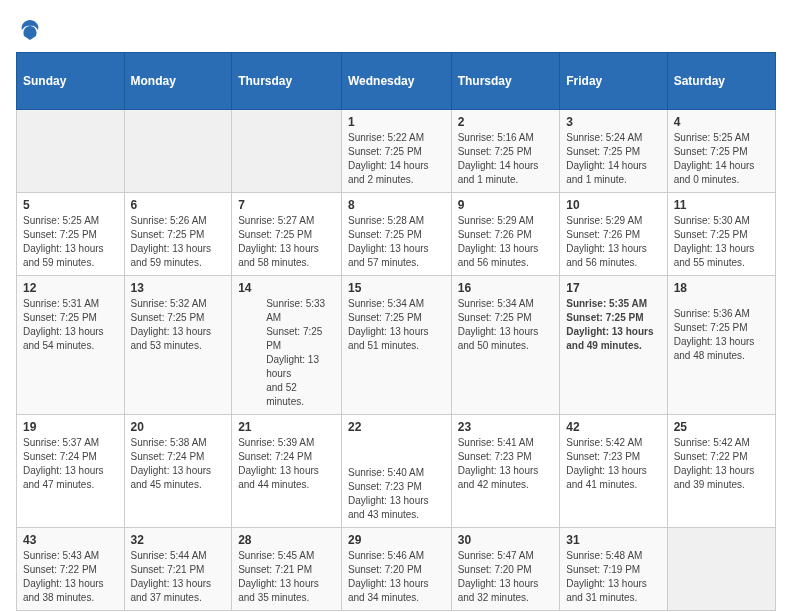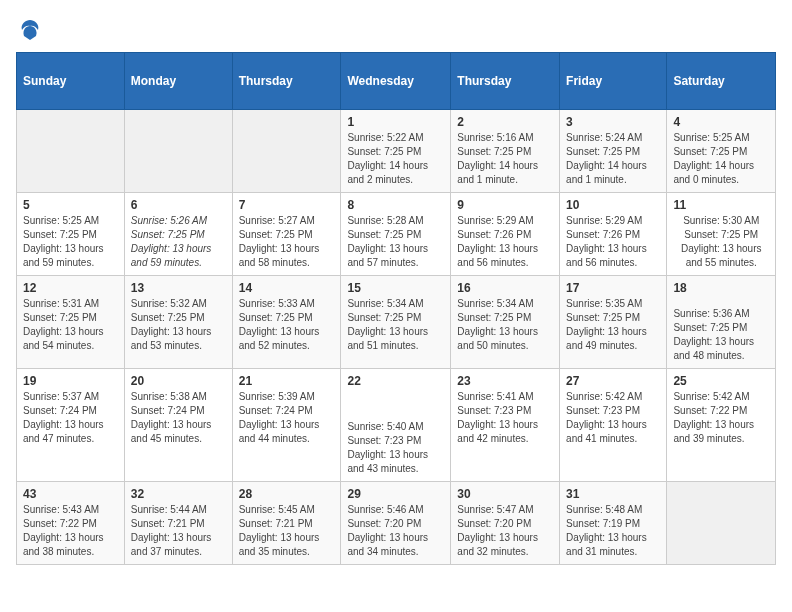--- a/index.html
+++ b/index.html
@@ -154,21 +154,21 @@
       <tr>
         <td>
           <span class="day-number">5</span>
           <div class="day-info" style="white-space: pre-line;">Sunrise: 5:25 AM
 Sunset: 7:25 PM
 Daylight: 13 hours
 and 59 minutes.</div>
         </td>
         <td>
           <span class="day-number">6</span>
-          <div class="day-info" style="white-space: pre-line; font-style: italic;">Sunrise: 5:26 AM
+          <div class="day-info" style="white-space: pre-line;">Sunrise: 5:26 AM
 Sunset: 7:25 PM
 Daylight: 13 hours
 and 59 minutes.</div>
         </td>
         <td>
           <span class="day-number">7</span>
           <div class="day-info" style="white-space: pre-line;">Sunrise: 5:27 AM
 Sunset: 7:25 PM
 Daylight: 13 hours
 and 58 minutes.</div>
@@ -189,21 +189,21 @@
         </td>
         <td>
           <span class="day-number">10</span>
           <div class="day-info" style="white-space: pre-line;">Sunrise: 5:29 AM
 Sunset: 7:26 PM
 Daylight: 13 hours
 and 56 minutes.</div>
         </td>
         <td>
           <span class="day-number">11</span>
-          <div class="day-info" style="white-space: pre-line; text-align: center;">Sunrise: 5:30 AM
+          <div class="day-info" style="white-space: pre-line;">Sunrise: 5:30 AM
 Sunset: 7:25 PM
 Daylight: 13 hours
 and 55 minutes.</div>
         </td>
       </tr>
       <tr>
         <td>
           <span class="day-number">12</span>
           <div class="day-info" style="white-space: pre-line;">Sunrise: 5:31 AM
 Sunset: 7:25 PM
@@ -212,42 +212,42 @@
         </td>
         <td>
           <span class="day-number">13</span>
           <div class="day-info" style="white-space: pre-line;">Sunrise: 5:32 AM
 Sunset: 7:25 PM
 Daylight: 13 hours
 and 53 minutes.</div>
         </td>
         <td>
           <span class="day-number">14</span>
-          <div class="day-info" style="white-space: pre-line;">Sunrise: 5:33 AM
+          <div class="day-info" style="white-space: pre-line; margin-left: 28px;">Sunrise: 5:33 AM
 Sunset: 7:25 PM
 Daylight: 13 hours
 and 52 minutes.</div>
         </td>
         <td>
           <span class="day-number">15</span>
           <div class="day-info" style="white-space: pre-line;">Sunrise: 5:34 AM
 Sunset: 7:25 PM
 Daylight: 13 hours
 and 51 minutes.</div>
         </td>
         <td>
           <span class="day-number">16</span>
           <div class="day-info" style="white-space: pre-line;">Sunrise: 5:34 AM
 Sunset: 7:25 PM
 Daylight: 13 hours
 and 50 minutes.</div>
         </td>
         <td>
           <span class="day-number">17</span>
-          <div class="day-info" style="white-space: pre-line;">Sunrise: 5:35 AM
+          <div class="day-info" style="white-space: pre-line; font-weight: bold;">Sunrise: 5:35 AM
 Sunset: 7:25 PM
 Daylight: 13 hours
 and 49 minutes.</div>
         </td>
         <td>
           <span class="day-number">18</span>
           <div class="day-info" style="white-space: pre-line; margin-top: 12px;">Sunrise: 5:36 AM
 Sunset: 7:25 PM
 Daylight: 13 hours
 and 48 minutes.</div>
@@ -283,21 +283,21 @@
 and 43 minutes.</div>
         </td>
         <td>
           <span class="day-number">23</span>
           <div class="day-info" style="white-space: pre-line;">Sunrise: 5:41 AM
 Sunset: 7:23 PM
 Daylight: 13 hours
 and 42 minutes.</div>
         </td>
         <td>
-          <span class="day-number">27</span>
+          <span class="day-number">42</span>
           <div class="day-info" style="white-space: pre-line;">Sunrise: 5:42 AM
 Sunset: 7:23 PM
 Daylight: 13 hours
 and 41 minutes.</div>
         </td>
         <td>
           <span class="day-number">25</span>
           <div class="day-info" style="white-space: pre-line;">Sunrise: 5:42 AM
 Sunset: 7:22 PM
 Daylight: 13 hours

